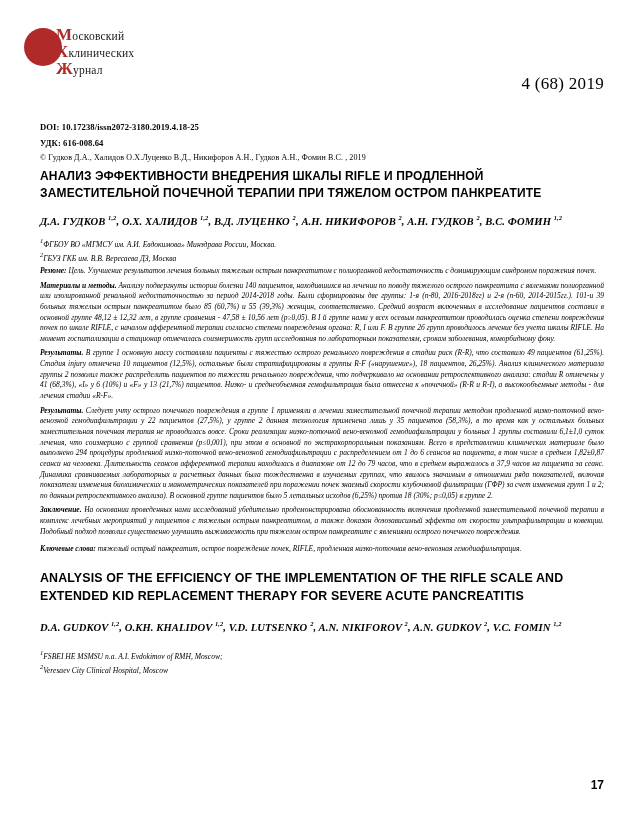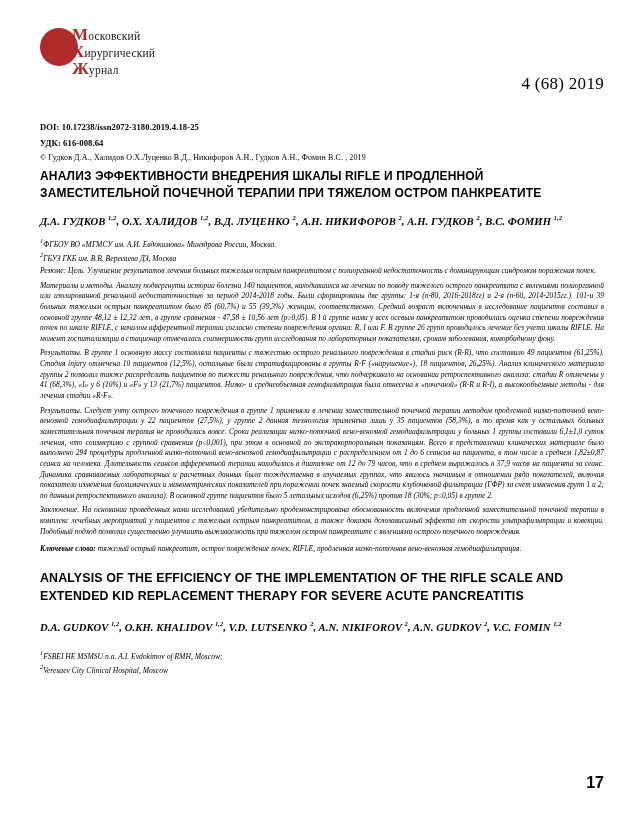--- a/index.html
+++ b/index.html
@@ -19,21 +19,21 @@
     position: relative;
     width: 644px;
     height: 820px;
     box-sizing: border-box;
     padding: 0;
   }
 
   
   .header {
     position: absolute;
-    left: 40px;
+    left: 24px;
     top: 24px;
     right: 40px;
     height: 60px;
   }
   .logo {
     position: absolute;
     left: 0;
     top: 0;
     width: 210px;
     height: 58px;
@@ -145,21 +145,21 @@
     top: 266px;
     width: 564px;
     font-family: "Liberation Serif", serif;
     font-style: italic;
     font-size: 7.5px;
     line-height: 1.42;
     text-align: justify;
     color: #000;
   }
   .abstract p { margin: 0 0 4px 0; }
-  .abstract b { font-weight: normal; }
+  .abstract b { font-weight: bold; }
   .keywords {
     position: absolute;
     left: 40px;
     top: 536px;
     width: 564px;
     font-family: "Liberation Serif", serif;
     font-style: italic;
     font-size: 7.5px;
     line-height: 1.4;
     text-align: justify;
@@ -205,35 +205,35 @@
     color: #000;
   }
 
   
   .page-number {
     position: absolute;
     right: 40px;
     bottom: 28px;
     font-family: "Liberation Sans", sans-serif;
     font-weight: bold;
-    font-size: 16px;
+    font-size: 12px;
     color: #000;
   }
 </style>
 </head>
 <body>
 
 <div class="page">
 
   <div class="header">
     <div class="logo">
       <div class="logo-circle"></div>
       <div class="logo-lines">
         <div class="logo-line"><span class="cap">М</span><span>осковский</span></div>
-        <div class="logo-line"><span class="cap">Х</span><span>ирургический</span></div>
+        <div class="logo-line"><span class="cap">Х</span><span>клинических</span></div>
         <div class="logo-line"><span class="cap">Ж</span><span>урнал</span></div>
       </div>
     </div>
     <div class="issue">4 (68) 2019</div>
   </div>
 
   <div class="meta">
     <div class="meta-line">DOI: 10.17238/issn2072-3180.2019.4.18-25</div>
     <div class="meta-line">УДК: 616-008.64</div>
     <div class="meta-line copyright">© Гудков Д.А., Халидов О.Х.Луценко В.Д., Никифоров А.Н., Гудков А.Н., Фомин В.С. , 2019</div>

